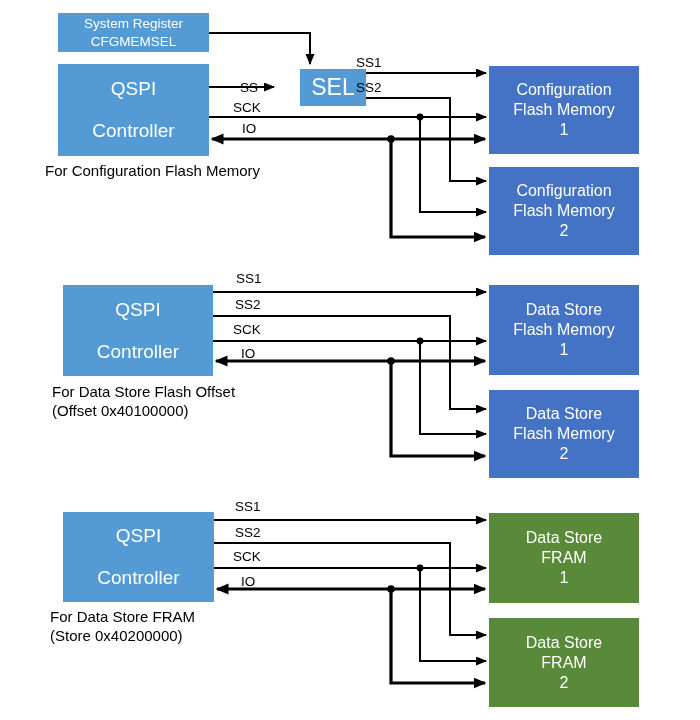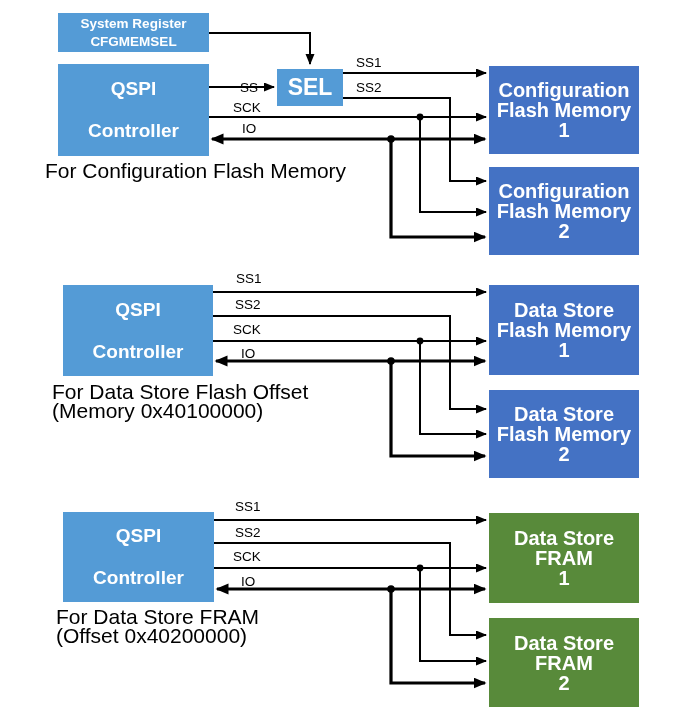--- a/index.html
+++ b/index.html
@@ -14,38 +14,37 @@
   }
   .wires { position: absolute; left: 0; top: 0; }
   .box {
     position: absolute;
     display: flex;
     flex-direction: column;
     align-items: center;
     justify-content: center;
     color: #ffffff;
     text-align: center;
-    font-weight: bold;
   }
   .light { background: var(--box-light-blue, #549BD6); }
   .dark  { background: var(--box-dark-blue, #4472C4); }
   .green { background: var(--box-green, #588A3A); }
-  .mem    { font-size: 20px; line-height: 20px; }
+  .mem    { font-size: 16px; line-height: 20px; }
   .qspi   { font-size: 19px; line-height: 26px; gap: 16px; }
-  .selbox { font-size: 23px; }
+  .selbox { font-size: 23px; margin-left: 23px; }
   .sysreg { font-size: 13.5px; line-height: 18px; }
   .sig {
     position: absolute;
     font-size: 13.5px;
     color: var(--text-black, #000000);
     white-space: nowrap;
   }
   .caption {
     position: absolute;
-    font-size: 21px;
+    font-size: 15px;
     line-height: 19px;
     color: var(--text-black, #000000);
     white-space: nowrap;
   }
 </style>
 </head>
 <body>
 
 <div class="stage">
 
@@ -153,21 +152,21 @@
     <span>2</span>
   </div>
 
   <span class="sig" style="left:236px;top:271px">SS1</span>
   <span class="sig" style="left:235px;top:297px">SS2</span>
   <span class="sig" style="left:233px;top:322px">SCK</span>
   <span class="sig" style="left:241px;top:346px">IO</span>
 
   <div class="caption" style="left:52px;top:382px">
     <div>For Data Store Flash Offset</div>
-    <div>(Memory 0x40100000)</div>
+    <div>(Offset 0x40100000)</div>
   </div>
 
   <div class="box light qspi" style="left:63px;top:512px;width:151px;height:90px">
     <span>QSPI</span>
     <span>Controller</span>
   </div>
 
   <div class="box green mem" style="left:489px;top:513px;width:150px;height:90px">
     <span>Data Store</span>
     <span>FRAM</span>
@@ -178,18 +177,18 @@
     <span>Data Store</span>
     <span>FRAM</span>
     <span>2</span>
   </div>
 
   <span class="sig" style="left:235px;top:499px">SS1</span>
   <span class="sig" style="left:235px;top:525px">SS2</span>
   <span class="sig" style="left:233px;top:549px">SCK</span>
   <span class="sig" style="left:241px;top:574px">IO</span>
 
-  <div class="caption" style="left:56px;top:607px">
+  <div class="caption" style="left:50px;top:607px">
     <div>For Data Store FRAM</div>
-    <div>(Offset 0x40200000)</div>
+    <div>(Store 0x40200000)</div>
   </div>
 
 </div>
 
 </body></html>

